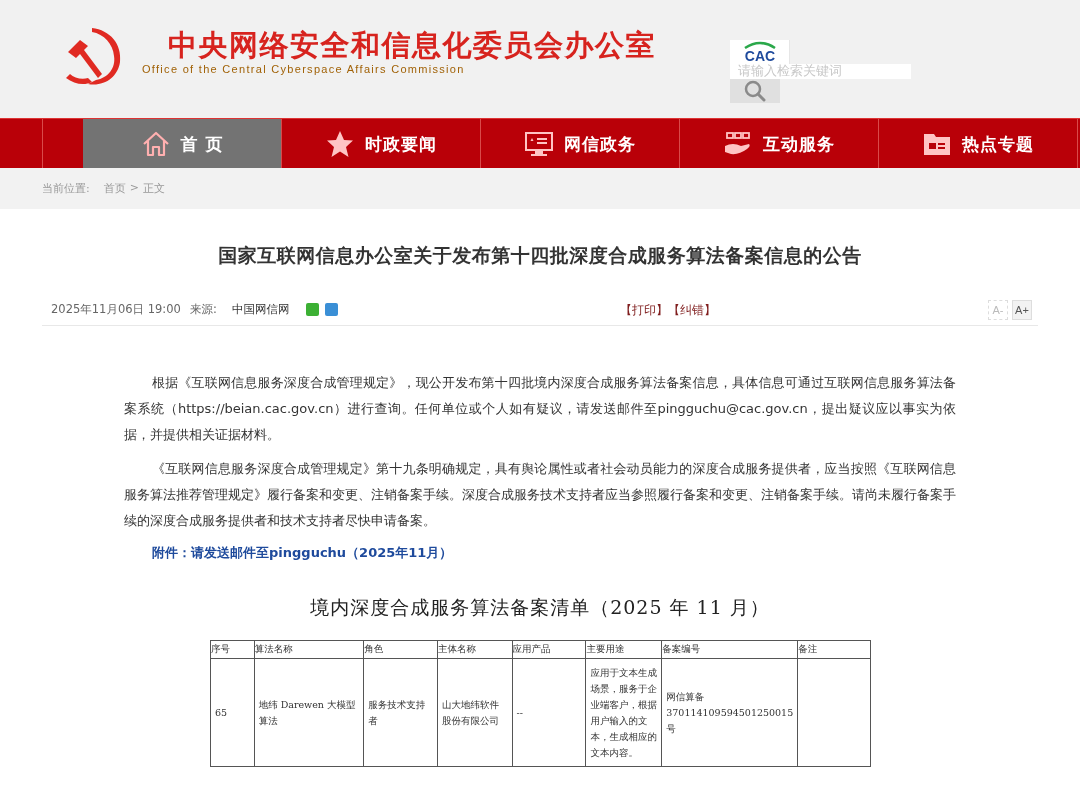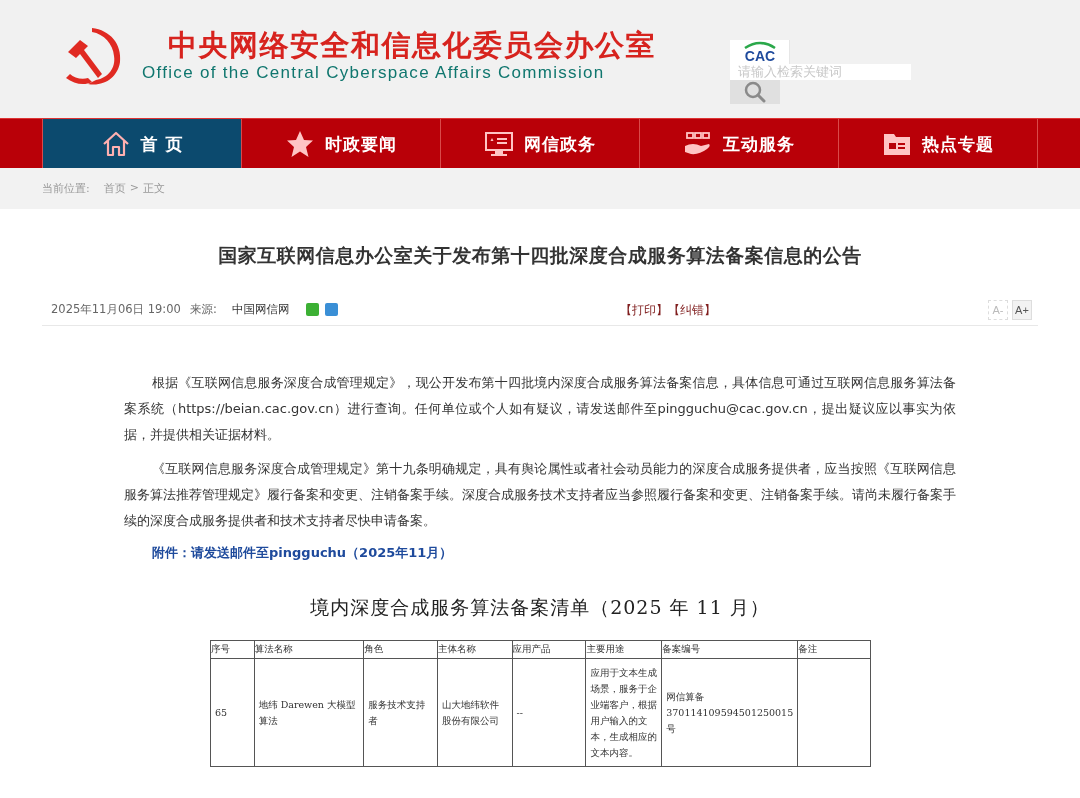--- a/index.html
+++ b/index.html
@@ -2,33 +2,33 @@
 <html><head>
 <meta charset="utf-8">
 <style>
   * { box-sizing: border-box; margin: 0; padding: 0; }
   html, body { width: 1080px; height: 798px; overflow: hidden; background: #ffffff; font-family: "DejaVu Sans", "Liberation Sans", sans-serif; }
 
   
   .header { position: absolute; left: 0; top: 0; width: 1080px; height: 118px; background: #f1f1f1; }
   .logo-emblem { position: absolute; left: 58px; top: 22px; width: 68px; height: 68px; }
   .site-title-cn { position: absolute; left: 140px; top: 26px; font-size: 29px; font-weight: bold; color: #d7231e; letter-spacing: 1.5px; white-space: nowrap; margin-left: 28px; }
-  .site-title-en { position: absolute; left: 142px; top: 63px; font-size: 17px; color: #0f766e; letter-spacing: 1.3px; white-space: nowrap; font-family: "Liberation Sans", sans-serif; }
+  .site-title-en { position: absolute; left: 142px; top: 63px; font-size: 11px; color: #a16207; letter-spacing: 1.3px; white-space: nowrap; font-family: "Liberation Sans", sans-serif; }
 
   .search-box { position: absolute; left: 730px; top: 40px; width: 291px; height: 35px; display: flex; flex-direction: column; }
   .search-logo { width: 60px; height: 35px; background: #ffffff; border-right: 1px solid #e6e6e6; display: flex; align-items: center; justify-content: center; }
-  .search-input { width: 181px; height: 50px; border: none; outline: none; background: #ffffff; font-size: 13px; color: #4c1d95; padding-left: 8px; font-family: Liberation Serif, serif; }
+  .search-input { width: 181px; height: 50px; border: none; outline: none; background: #ffffff; font-size: 13px; color: #4c1d95; padding-left: 8px; font-family: Liberation Mono, monospace; }
   .search-input::placeholder { color: #c8c8c8; }
   .search-btn { width: 50px; height: 35px; background: #e0e0e0; display: flex; align-items: center; justify-content: center; cursor: pointer; }
 
   
   .nav { position: absolute; left: 0; top: 118px; width: 1080px; height: 50px; background: #b90008; border-top: 1px solid #d33; }
   .nav-inner { position: absolute; left: 42px; top: 0; height: 50px; display: flex; border-left: 1px solid #d94a4a; }
   .nav-item { width: 199px; height: 50px; display: flex; align-items: center; justify-content: center; gap: 10px; border-right: 1px solid #d94a4a; color: #fff; font-size: 17px; font-weight: bold; letter-spacing: 1px; cursor: pointer; }
-  .nav-item.active { background: #0c4a6e; }
+  .nav-item.active { background: #737373; margin-left: 40px; }
   .nav-item .nav-icon { width: 30px; height: 30px; display: flex; align-items: center; justify-content: center; }
 
   
   .crumb-bar { position: absolute; left: 0; top: 168px; width: 1080px; height: 41px; background: #f2f2f2; }
   .crumb { position: absolute; left: 42px; top: 13px; font-size: 11px; color: #999; display: flex; gap: 4px; white-space: nowrap; }
   .crumb a { color: #999; text-decoration: none; }
 
   
   .article-title { position: absolute; left: 0; top: 243px; width: 1080px; text-align: center; font-size: 19px; font-weight: bold; color: #333; letter-spacing: 0.5px; }
 

